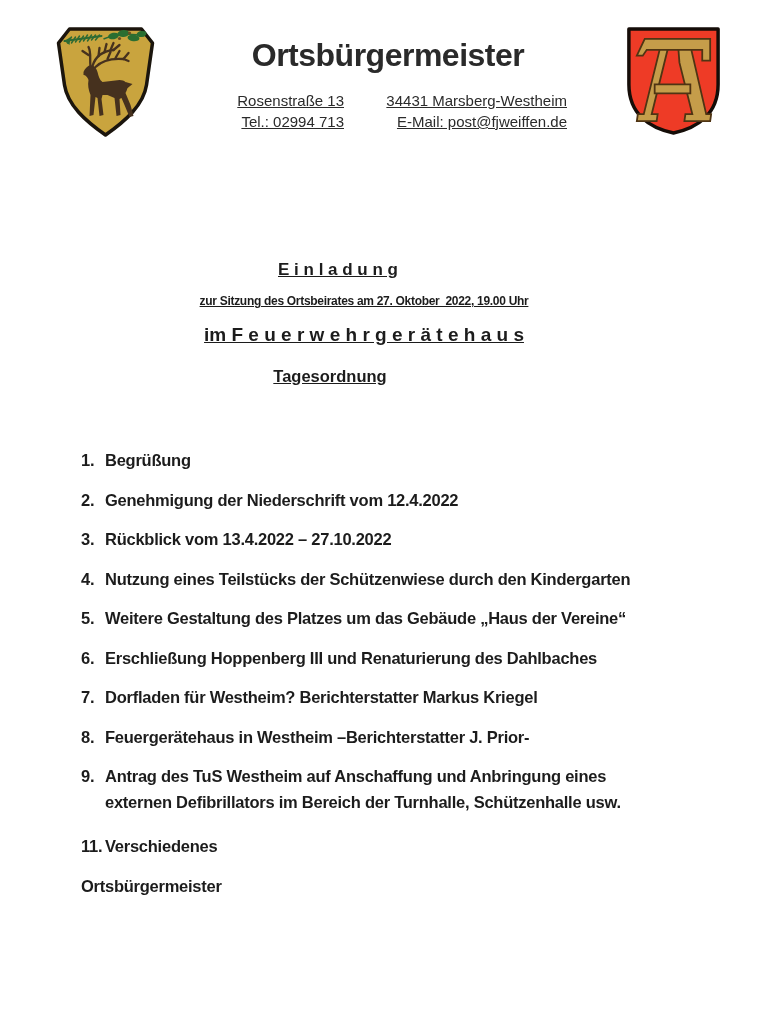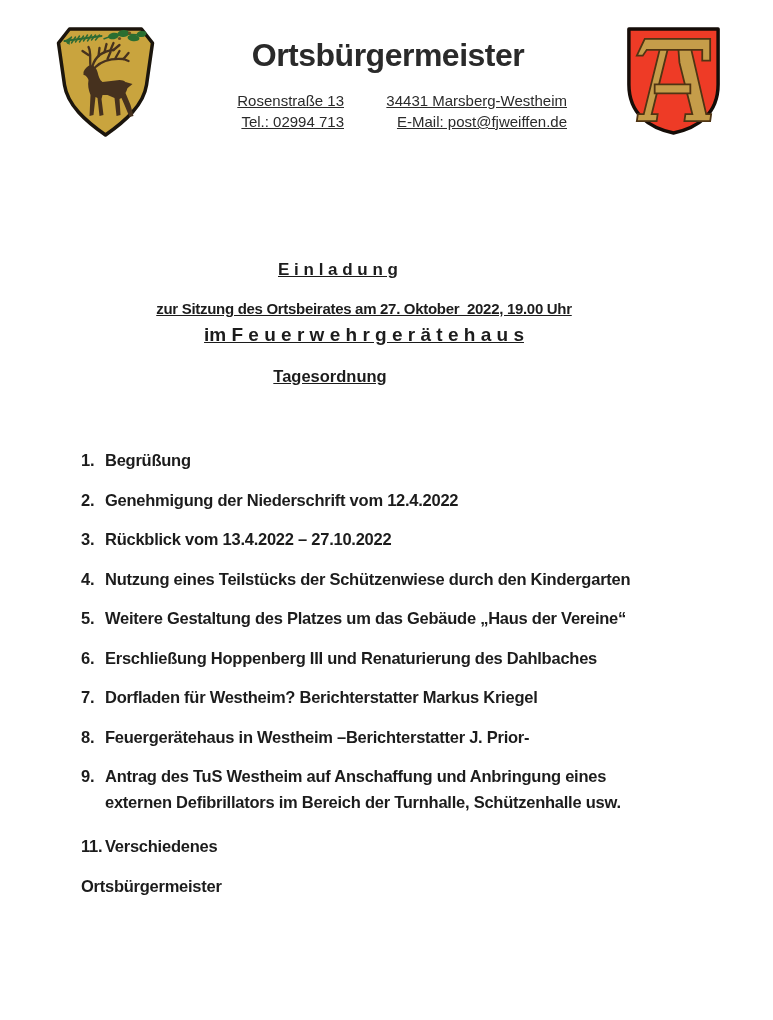--- a/index.html
+++ b/index.html
@@ -31,21 +31,21 @@
     font-size:15px;line-height:21px;color:#2b2b2b;text-decoration:underline;
   }
   .contact-grid .c-left{text-align:right;white-space:nowrap;}
   .contact-grid .c-right{text-align:right;white-space:nowrap;}
   
   .center-line{
     position:absolute;left:84px;width:560px;
     text-align:center;font-weight:700;color:#1c1c1c;text-decoration:underline;
   }
   .line-einladung{top:259px;font-size:17px;line-height:22px;transform:translateX(-26px);}
-  .line-sitzung{top:298px;font-size:15px;line-height:22px;letter-spacing:-0.3px;white-space:pre-wrap;}
+  .line-sitzung{top:290px;font-size:12px;line-height:22px;letter-spacing:-0.3px;white-space:pre-wrap;}
   .line-ort{top:322px;font-size:19px;line-height:26px;}
   .line-tagesordnung{top:365px;font-size:16.5px;line-height:22px;transform:translateX(-34px);}
   
   .agenda{
     position:absolute;left:81px;top:447px;width:644px;
     font-size:16.5px;font-weight:700;letter-spacing:-0.25px;color:#1c1c1c;
   }
   .agenda ul{list-style:none;margin:0;padding:0;}
   .agenda li{display:flex;line-height:26px;margin-bottom:13.5px;}
   .agenda li:nth-child(9){margin-bottom:18px;}

